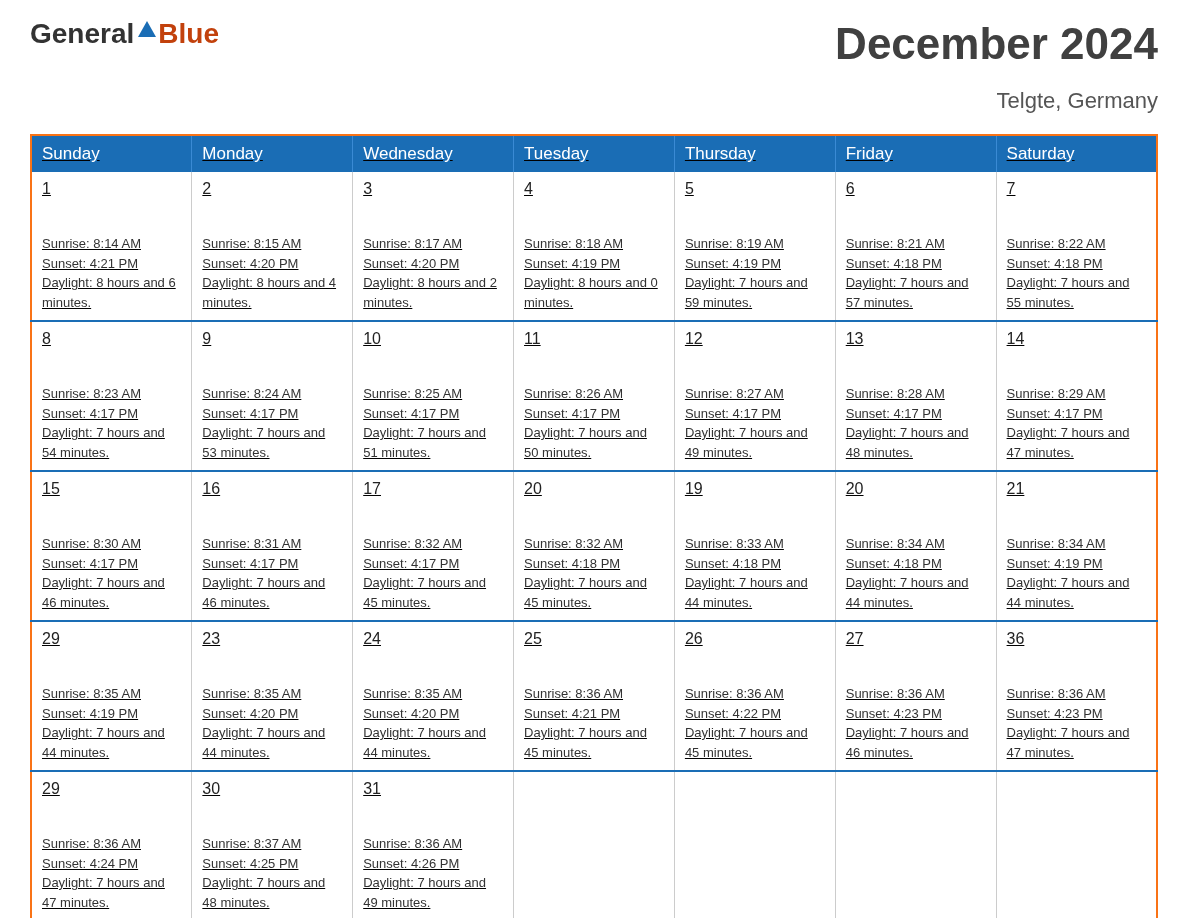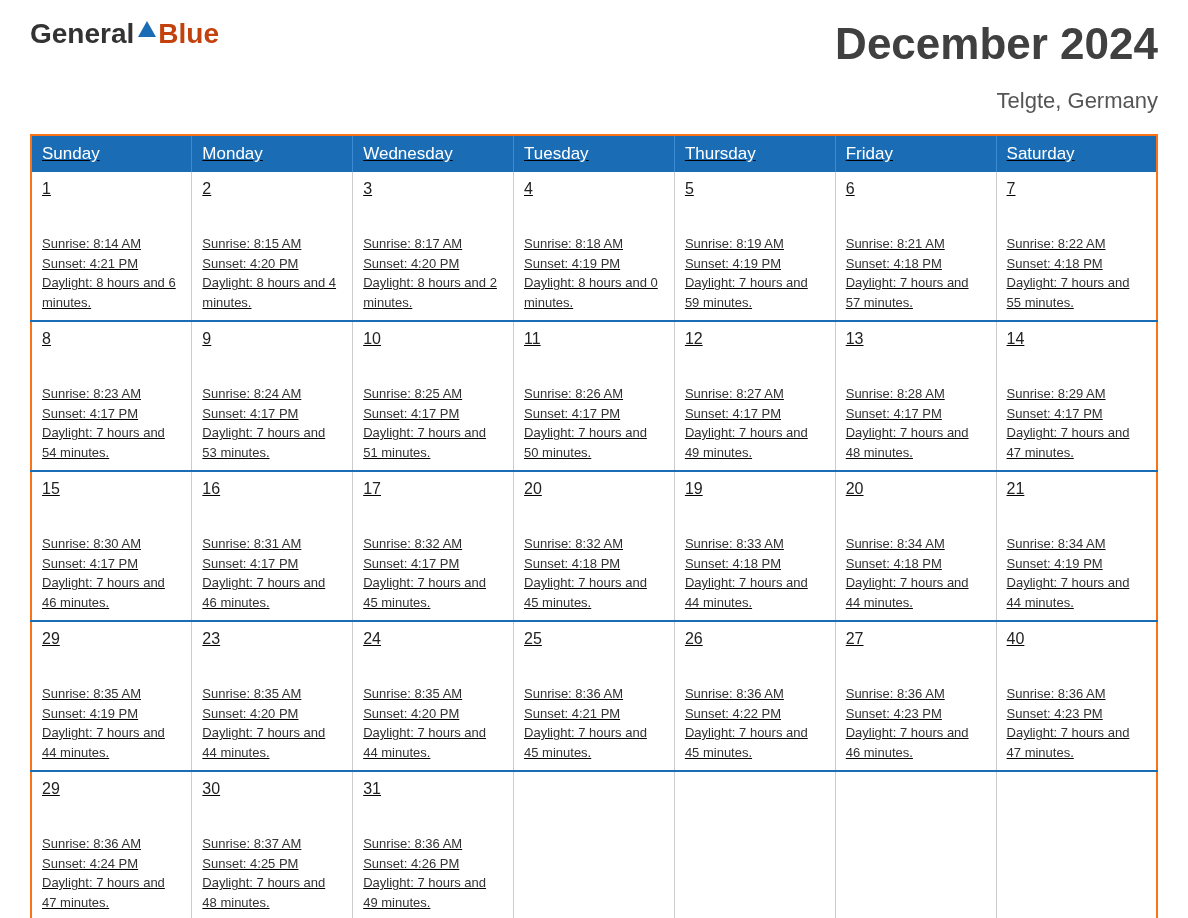--- a/index.html
+++ b/index.html
@@ -248,21 +248,21 @@
         </td>
         <td>
           <div class="day-num">26</div>
           <div class="day-info">Sunrise: 8:36 AM<br>Sunset: 4:22 PM<br>Daylight: 7 hours and 45 minutes.</div>
         </td>
         <td>
           <div class="day-num">27</div>
           <div class="day-info">Sunrise: 8:36 AM<br>Sunset: 4:23 PM<br>Daylight: 7 hours and 46 minutes.</div>
         </td>
         <td>
-          <div class="day-num">40</div>
+          <div class="day-num">36</div>
           <div class="day-info">Sunrise: 8:36 AM<br>Sunset: 4:23 PM<br>Daylight: 7 hours and 47 minutes.</div>
         </td>
       </tr>
       <tr>
         <td>
           <div class="day-num">29</div>
           <div class="day-info">Sunrise: 8:36 AM<br>Sunset: 4:24 PM<br>Daylight: 7 hours and 47 minutes.</div>
         </td>
         <td>
           <div class="day-num">30</div>

